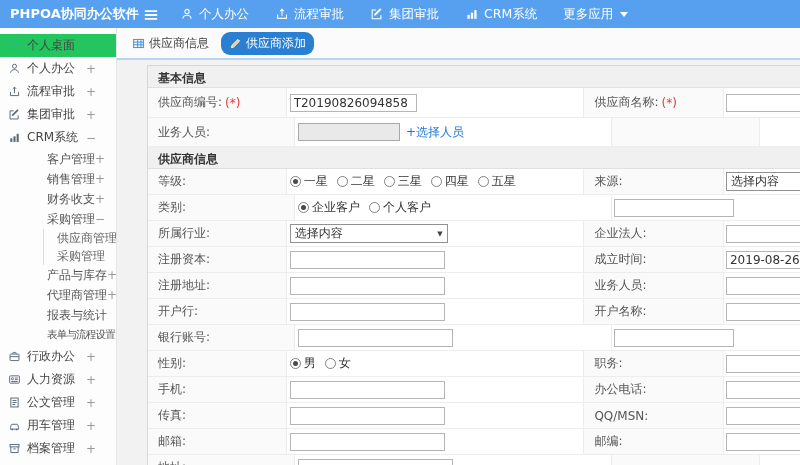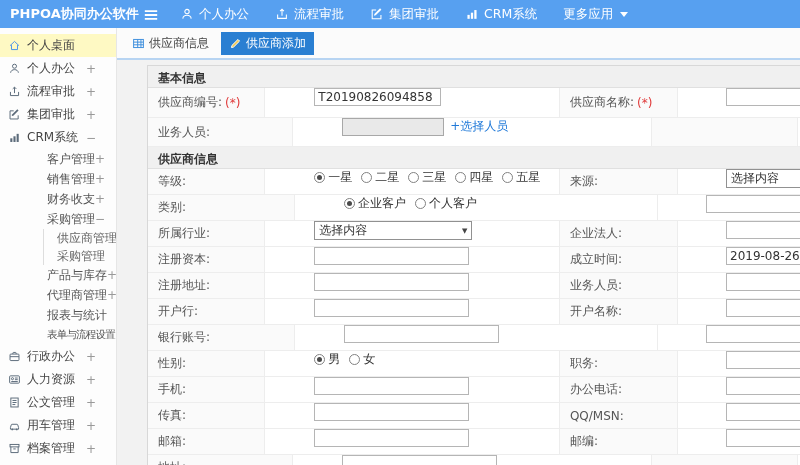--- a/index.html
+++ b/index.html
@@ -24,55 +24,55 @@
   .ic svg { width: 100%; height: 100%; }
   .ic * { stroke-width: 1.2; }
 
   
   .layout { display: flex; height: 437px; }
   .sidebar {
     width: 117px; background: #fdfdfd; border-right: 1px solid #e6e6e6;
     padding-top: 6px; flex-shrink: 0; overflow: hidden;
   }
   .side-item { height: 23px; display: flex; align-items: center; padding: 0 20px 0 8px; color: #444; font-size: 12px; cursor: pointer; white-space: nowrap; }
-  .side-item.active { background: #fef9c3; }
+  .side-item.active { background: #22c55e; }
   .side-item .ic { width: 13px; height: 13px; margin-right: 6px; color: #5c6b7a; flex-shrink: 0; }
   .side-item.active .ic { color: #4a94e8; }
   .exp { margin-left: auto; color: #999; font-size: 12px; }
   .sub-item { height: 20px; display: flex; align-items: center; padding: 0 30px 0 47px; color: #555; font-size: 12px; cursor: pointer; white-space: nowrap; }
   .sub-item.tight { padding: 0 4px 0 47px; font-size: 10.5px; letter-spacing: -0.8px; }
   .sub-item.tight .exp { margin-left: 1px; }
   .subsub-wrap { margin-left: 43px; border-left: 1px solid #ddd; }
   .subsub-item { height: 18px; display: flex; align-items: center; padding-left: 13px; color: #666; font-size: 12px; cursor: pointer; white-space: nowrap; }
 
   .main { flex: 1; display: flex; flex-direction: column; overflow: hidden; }
   
   .tabbar {
     height: 32px; background: #fbfbfb; border-bottom: 2px solid #b7d4f2;
     display: flex; align-items: center; padding-left: 15px; gap: 12px; flex-shrink: 0;
   }
   .tab { display: flex; align-items: center; gap: 4px; color: #444; cursor: pointer; }
   .tab .ic { width: 13px; height: 13px; }
   .tab.active {
-    background: #2a7fd2; color: #fff; border-radius: 0; padding: 3px 8px;
+    background: #2a7fd2; color: #fff; border-radius: 9px; padding: 3px 8px;
   }
   
   .content { flex: 1; background: #f2f2f2; padding: 5px 0 0 30px; overflow: hidden; }
   .panel { width: 700px; background: #fff; border: 1px solid #d8d8d8; }
   .sec-hd {
     height: 22px; background: #f0f0f0; border-bottom: 1px solid #e0e0e0;
     font-weight: bold; color: #333; padding: 4px 10px; font-size: 12px;
   }
   .frow { display: flex; border-bottom: 1px solid #ededed; height: 26px; align-items: stretch; }
   .frow.h30 { height: 30px; }
   .frow.h29 { height: 29px; }
   .cl { background: #fafafa; border-right: 1px solid #ededed; display: flex; align-items: center; padding-left: 10px; color: #555; }
   .cl.l1 { width: 147px; }
   .cl.l2 { width: 148px; }
-  .cf { display: flex; align-items: flex-start; padding-left: 3px; margin-left: 46px; }
+  .cf { display: flex; align-items: center; padding-left: 3px; }
   .cf.f1 { width: 317px; border-right: 1px solid #ededed; }
   .cf.f2 { flex: 1; padding-left: 2px; }
   .req { color: #e03b3b; margin-left: 3px; }
   .inp {
     height: 18px; border: 1px solid #b5b5b5; font-size: 12px; padding: 0 3px;
     width: 155px; font-family: inherit; color: #333; background: #fff;
   }
   .inp.w125 { width: 127px; }
   .inp.w100 { width: 102px; background: #e9e9e9; border-color: #a8a8a8; }
   .inp.w120 { width: 120px; }

